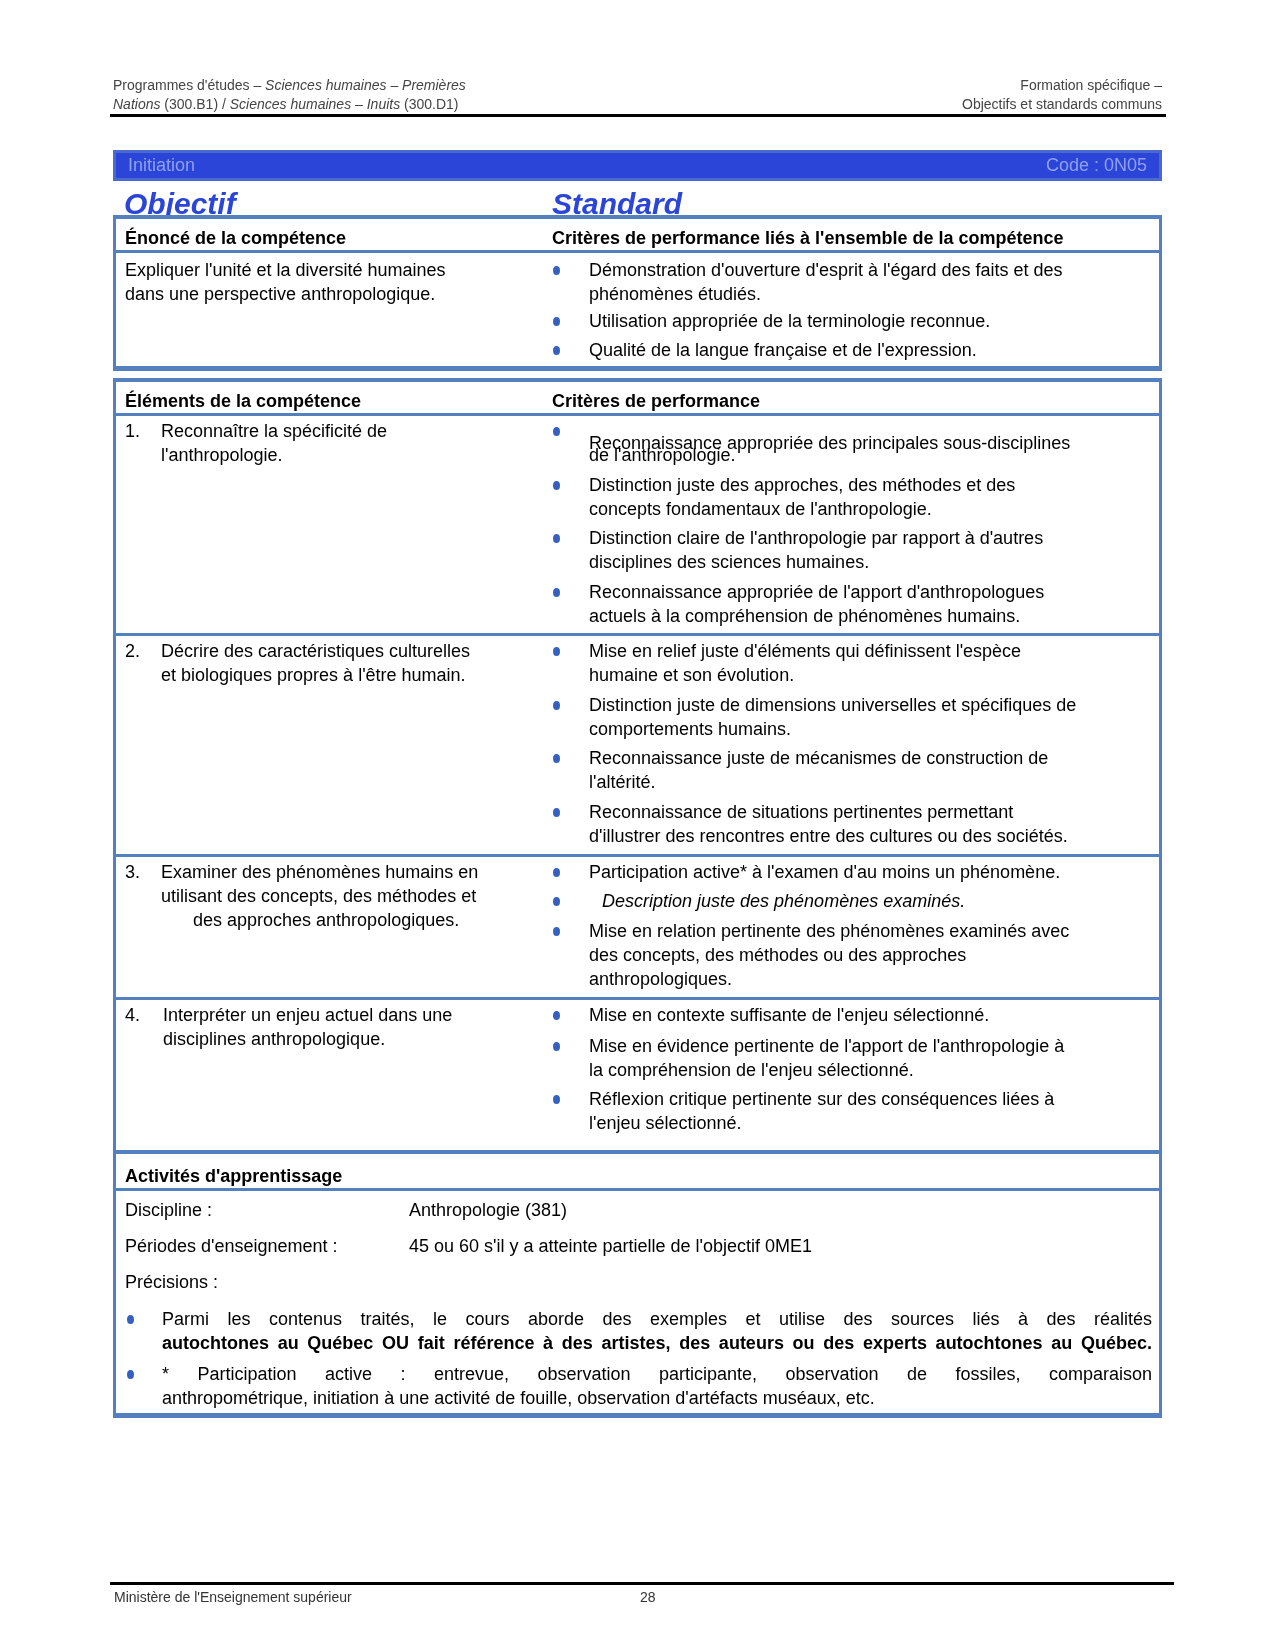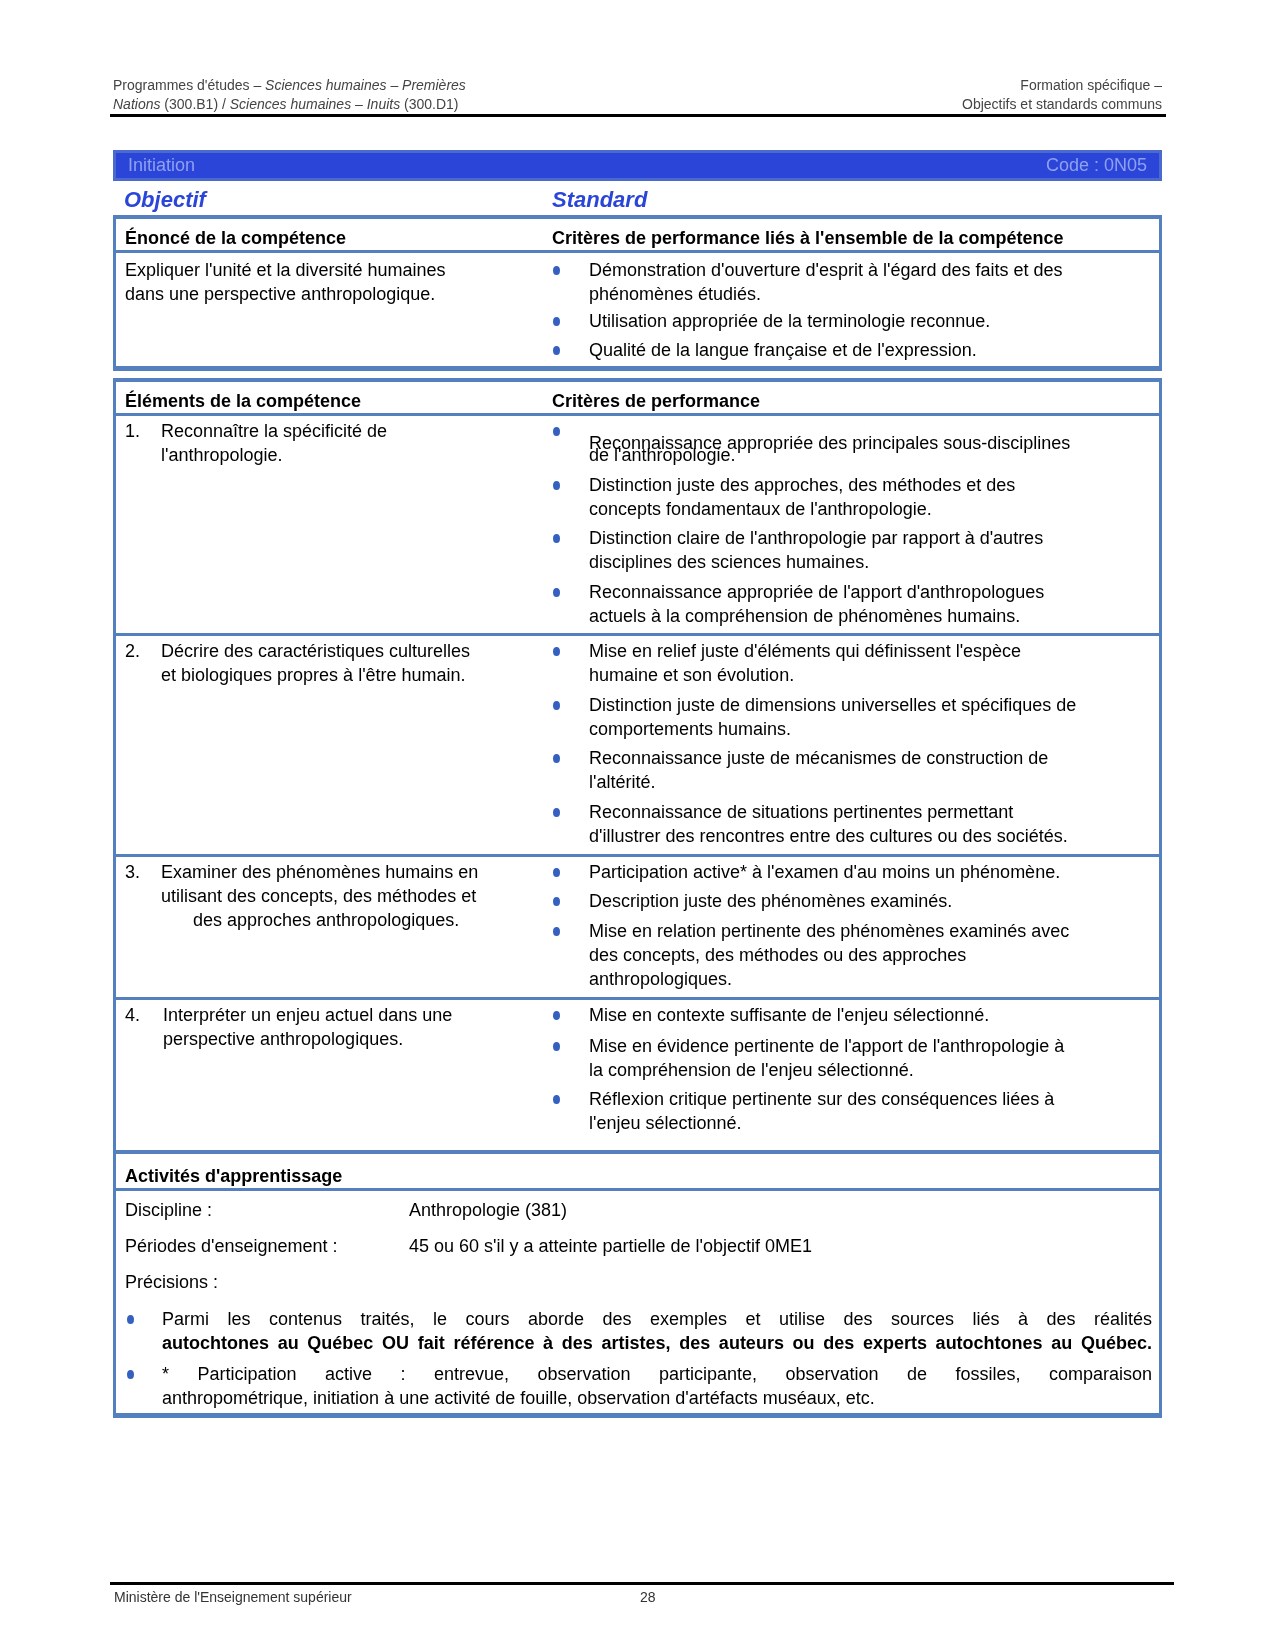--- a/index.html
+++ b/index.html
@@ -6,21 +6,21 @@
   body { width:1275px; height:1651px; position:relative; overflow:hidden;
          font-family:"Liberation Sans", sans-serif; color:#000; }
   .abs { position:absolute; }
   .hdr { font-size:14px; color:#444; white-space:nowrap; }
   .hdr i { font-style:italic; }
   .rule { position:absolute; background:#000; }
   .titlebar { position:absolute; left:113px; top:150px; width:1049px; height:31px;
               background:#2a45d8; border:3px solid #4a6ad0; box-sizing:border-box;
               display:flex; align-items:center; justify-content:space-between; padding:0 12px;
               color:#8fa0f0; font-size:18px; }
-  .obj { position:absolute; font-size:22px; font-weight:bold; font-style:italic; color:#2a45d8; }
+  .obj { position:absolute; font-size:30px; font-weight:bold; font-style:italic; color:#2a45d8; }
   .box { position:absolute; left:113px; width:1049px; border:3px solid #5580bf;
          border-top-width:4px; border-bottom-width:5px; box-sizing:border-box; background:#fff; }
   .sep { position:absolute; left:0; right:0; height:3px; background:#5580bf; }
   .t { position:absolute; font-size:18px; line-height:24px; white-space:nowrap; }
   .b { font-weight:bold; }
   .bul { position:absolute; width:7px; height:9px; border-radius:50%; background:#3560c0; }
   .just { white-space:normal; text-align:justify; text-align-last:justify; }
   .foot { font-size:14px; color:#333; white-space:nowrap; }
 </style>
 </head>
@@ -100,30 +100,30 @@
   <div class="t" style="left:473px; top:442px;">d'illustrer des rencontres entre des cultures ou des sociétés.</div>
   <div class="sep" style="top:472px;"></div>
 
   <div class="t" style="left:9px; top:478px;">3.</div>
   <div class="t" style="left:45px; top:478px;">Examiner des phénomènes humains en</div>
   <div class="t" style="left:45px; top:502px;">utilisant des concepts, des méthodes et</div>
   <div class="t" style="left:37px; top:526px;margin-left:40px;">des approches anthropologiques.</div>
   <div class="bul" style="left:437px; top:486px;"></div>
   <div class="t" style="left:473px; top:478px;">Participation active* à l'examen d'au moins un phénomène.</div>
   <div class="bul" style="left:437px; top:515px;"></div>
-  <div class="t" style="left:473px; top:507px;">Description juste des phénomènes examinés.</div>
+  <div class="t" style="left:486px; top:507px;font-style:italic;">Description juste des phénomènes examinés.</div>
   <div class="bul" style="left:437px; top:545px;"></div>
   <div class="t" style="left:473px; top:537px;">Mise en relation pertinente des phénomènes examinés avec</div>
   <div class="t" style="left:473px; top:561px;">des concepts, des méthodes ou des approches</div>
   <div class="t" style="left:473px; top:585px;">anthropologiques.</div>
   <div class="sep" style="top:615px;"></div>
 
   <div class="t" style="left:9px; top:621px;">4.</div>
   <div class="t" style="left:47px; top:621px;">Interpréter un enjeu actuel dans une</div>
-  <div class="t" style="left:47px; top:645px;">perspective anthropologiques.</div>
+  <div class="t" style="left:47px; top:645px;">disciplines anthropologique.</div>
   <div class="bul" style="left:437px; top:629px;"></div>
   <div class="t" style="left:473px; top:621px;">Mise en contexte suffisante de l'enjeu sélectionné.</div>
   <div class="bul" style="left:437px; top:660px;"></div>
   <div class="t" style="left:473px; top:652px;">Mise en évidence pertinente de l'apport de l'anthropologie à</div>
   <div class="t" style="left:473px; top:676px;">la compréhension de l'enjeu sélectionné.</div>
   <div class="bul" style="left:437px; top:713px;"></div>
   <div class="t" style="left:473px; top:705px;">Réflexion critique pertinente sur des conséquences liées à</div>
   <div class="t" style="left:473px; top:729px;">l'enjeu sélectionné.</div>
 </div>
 

